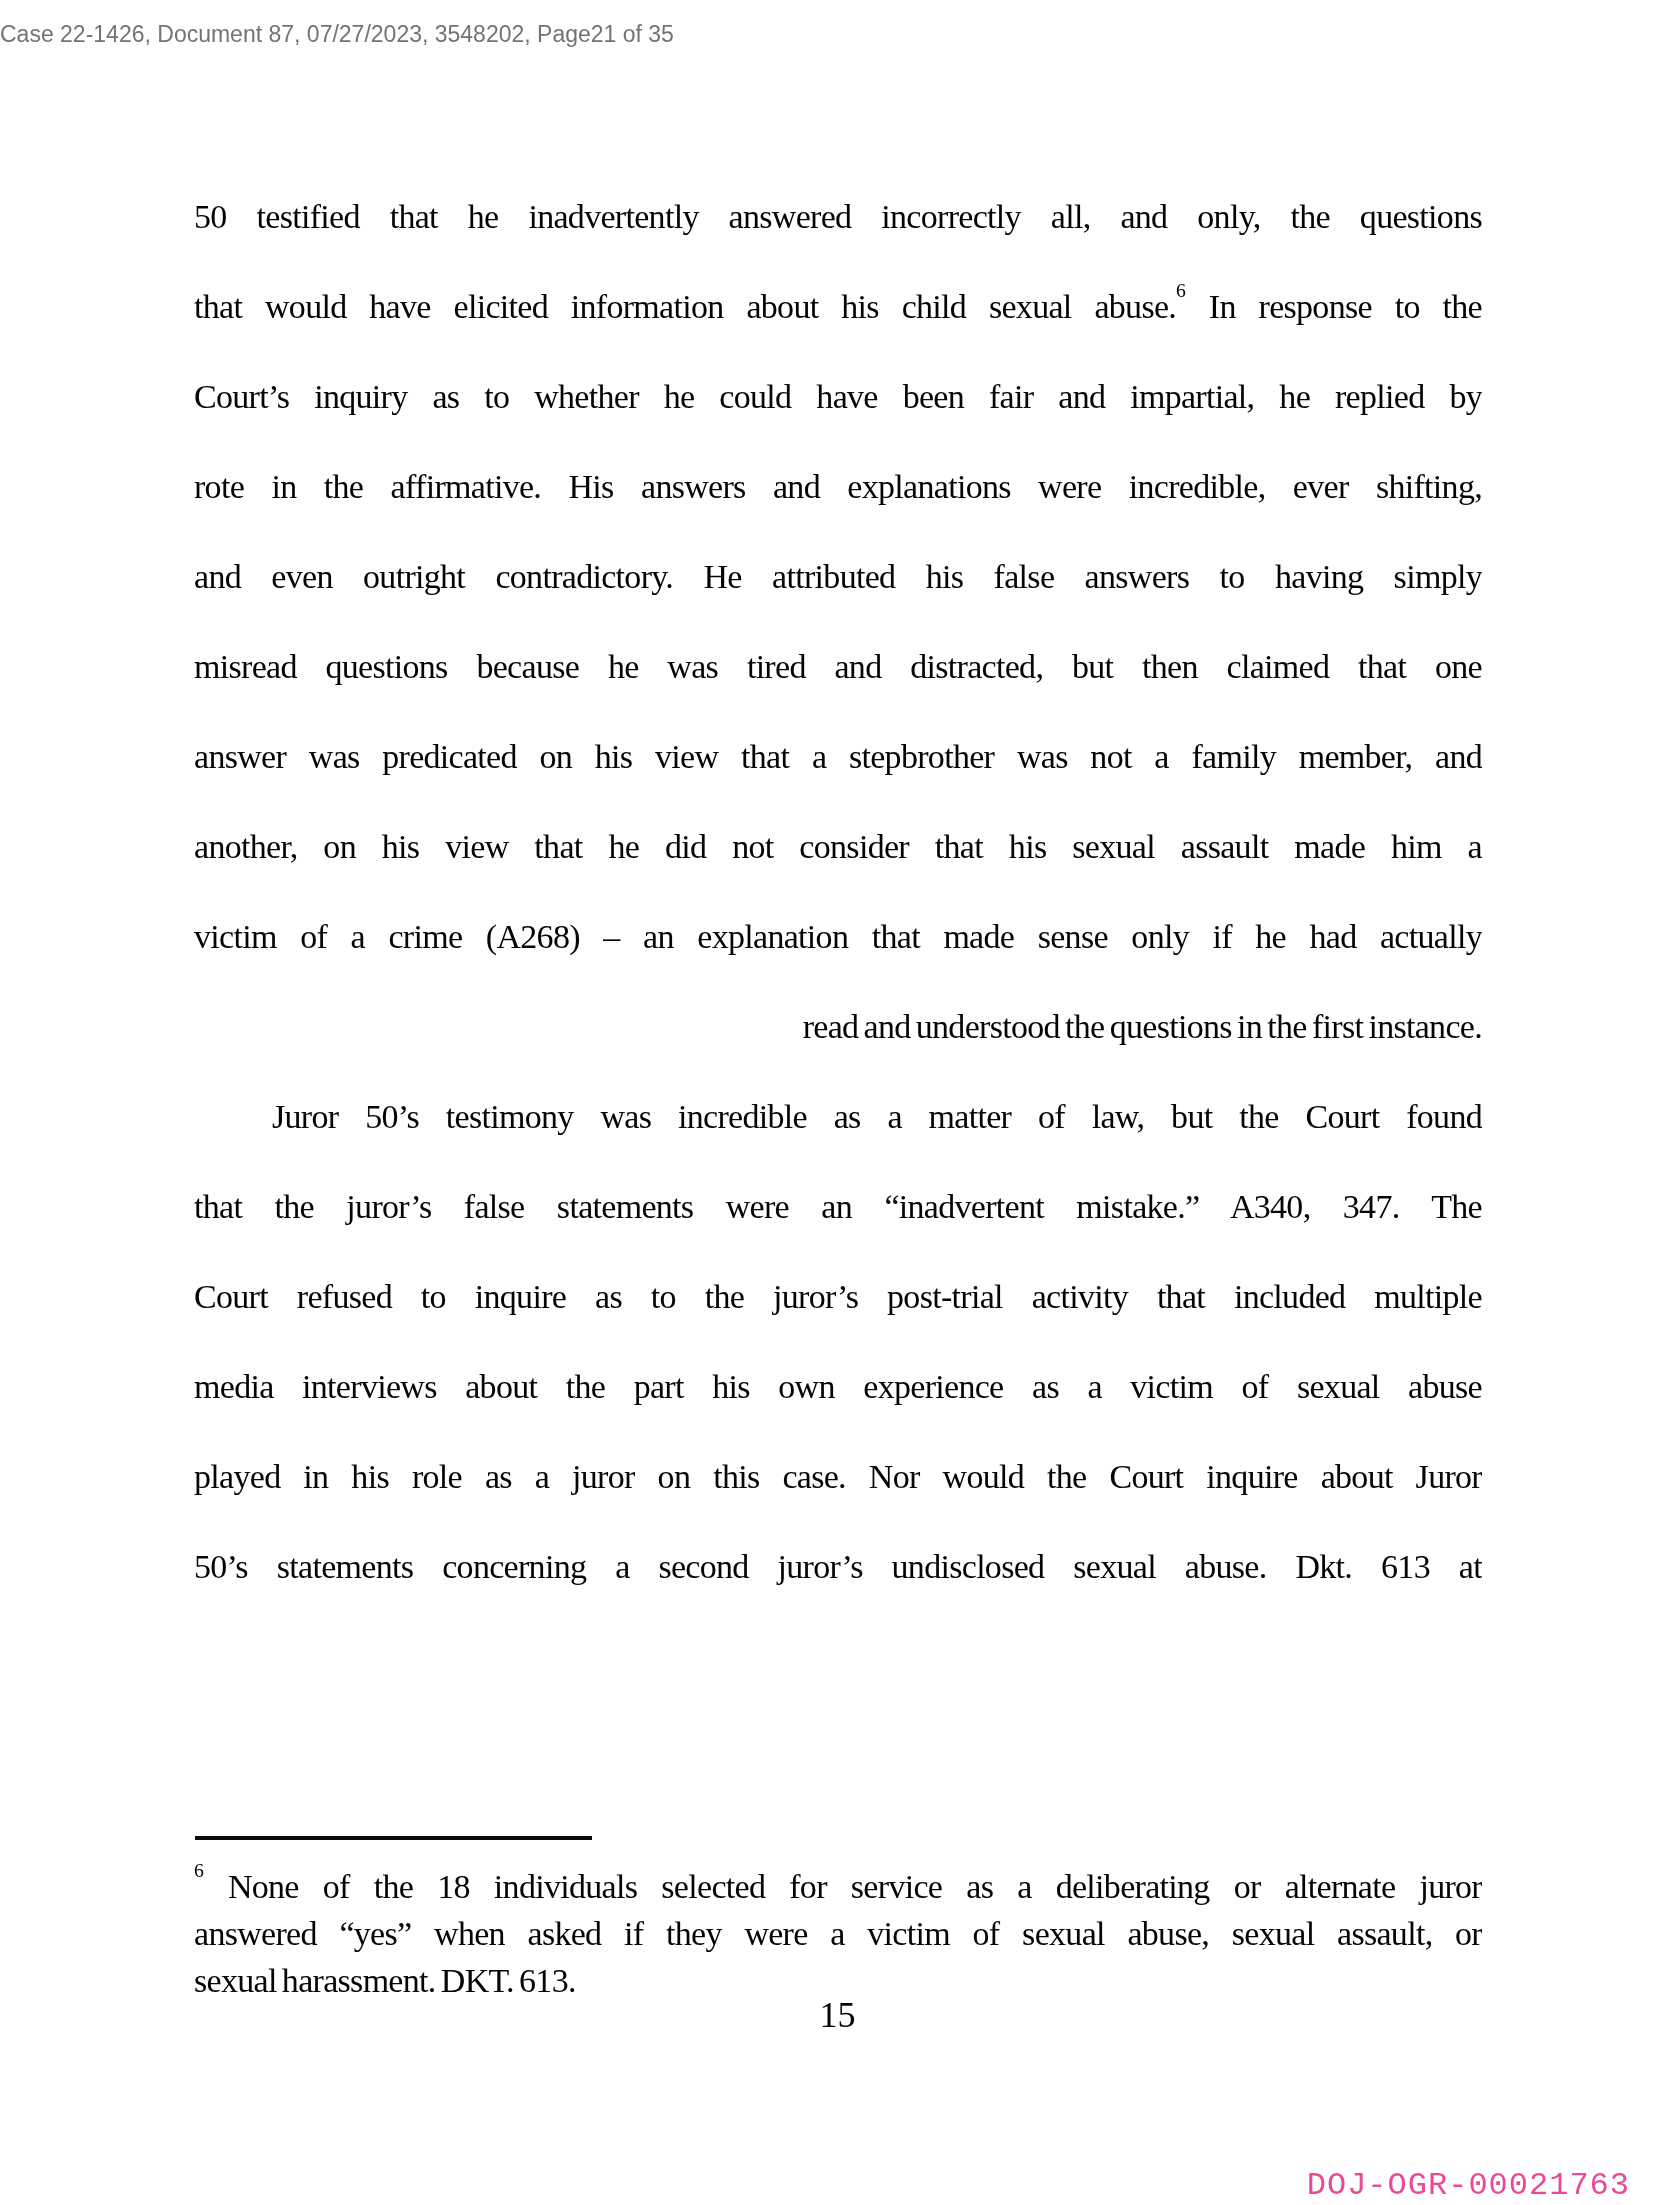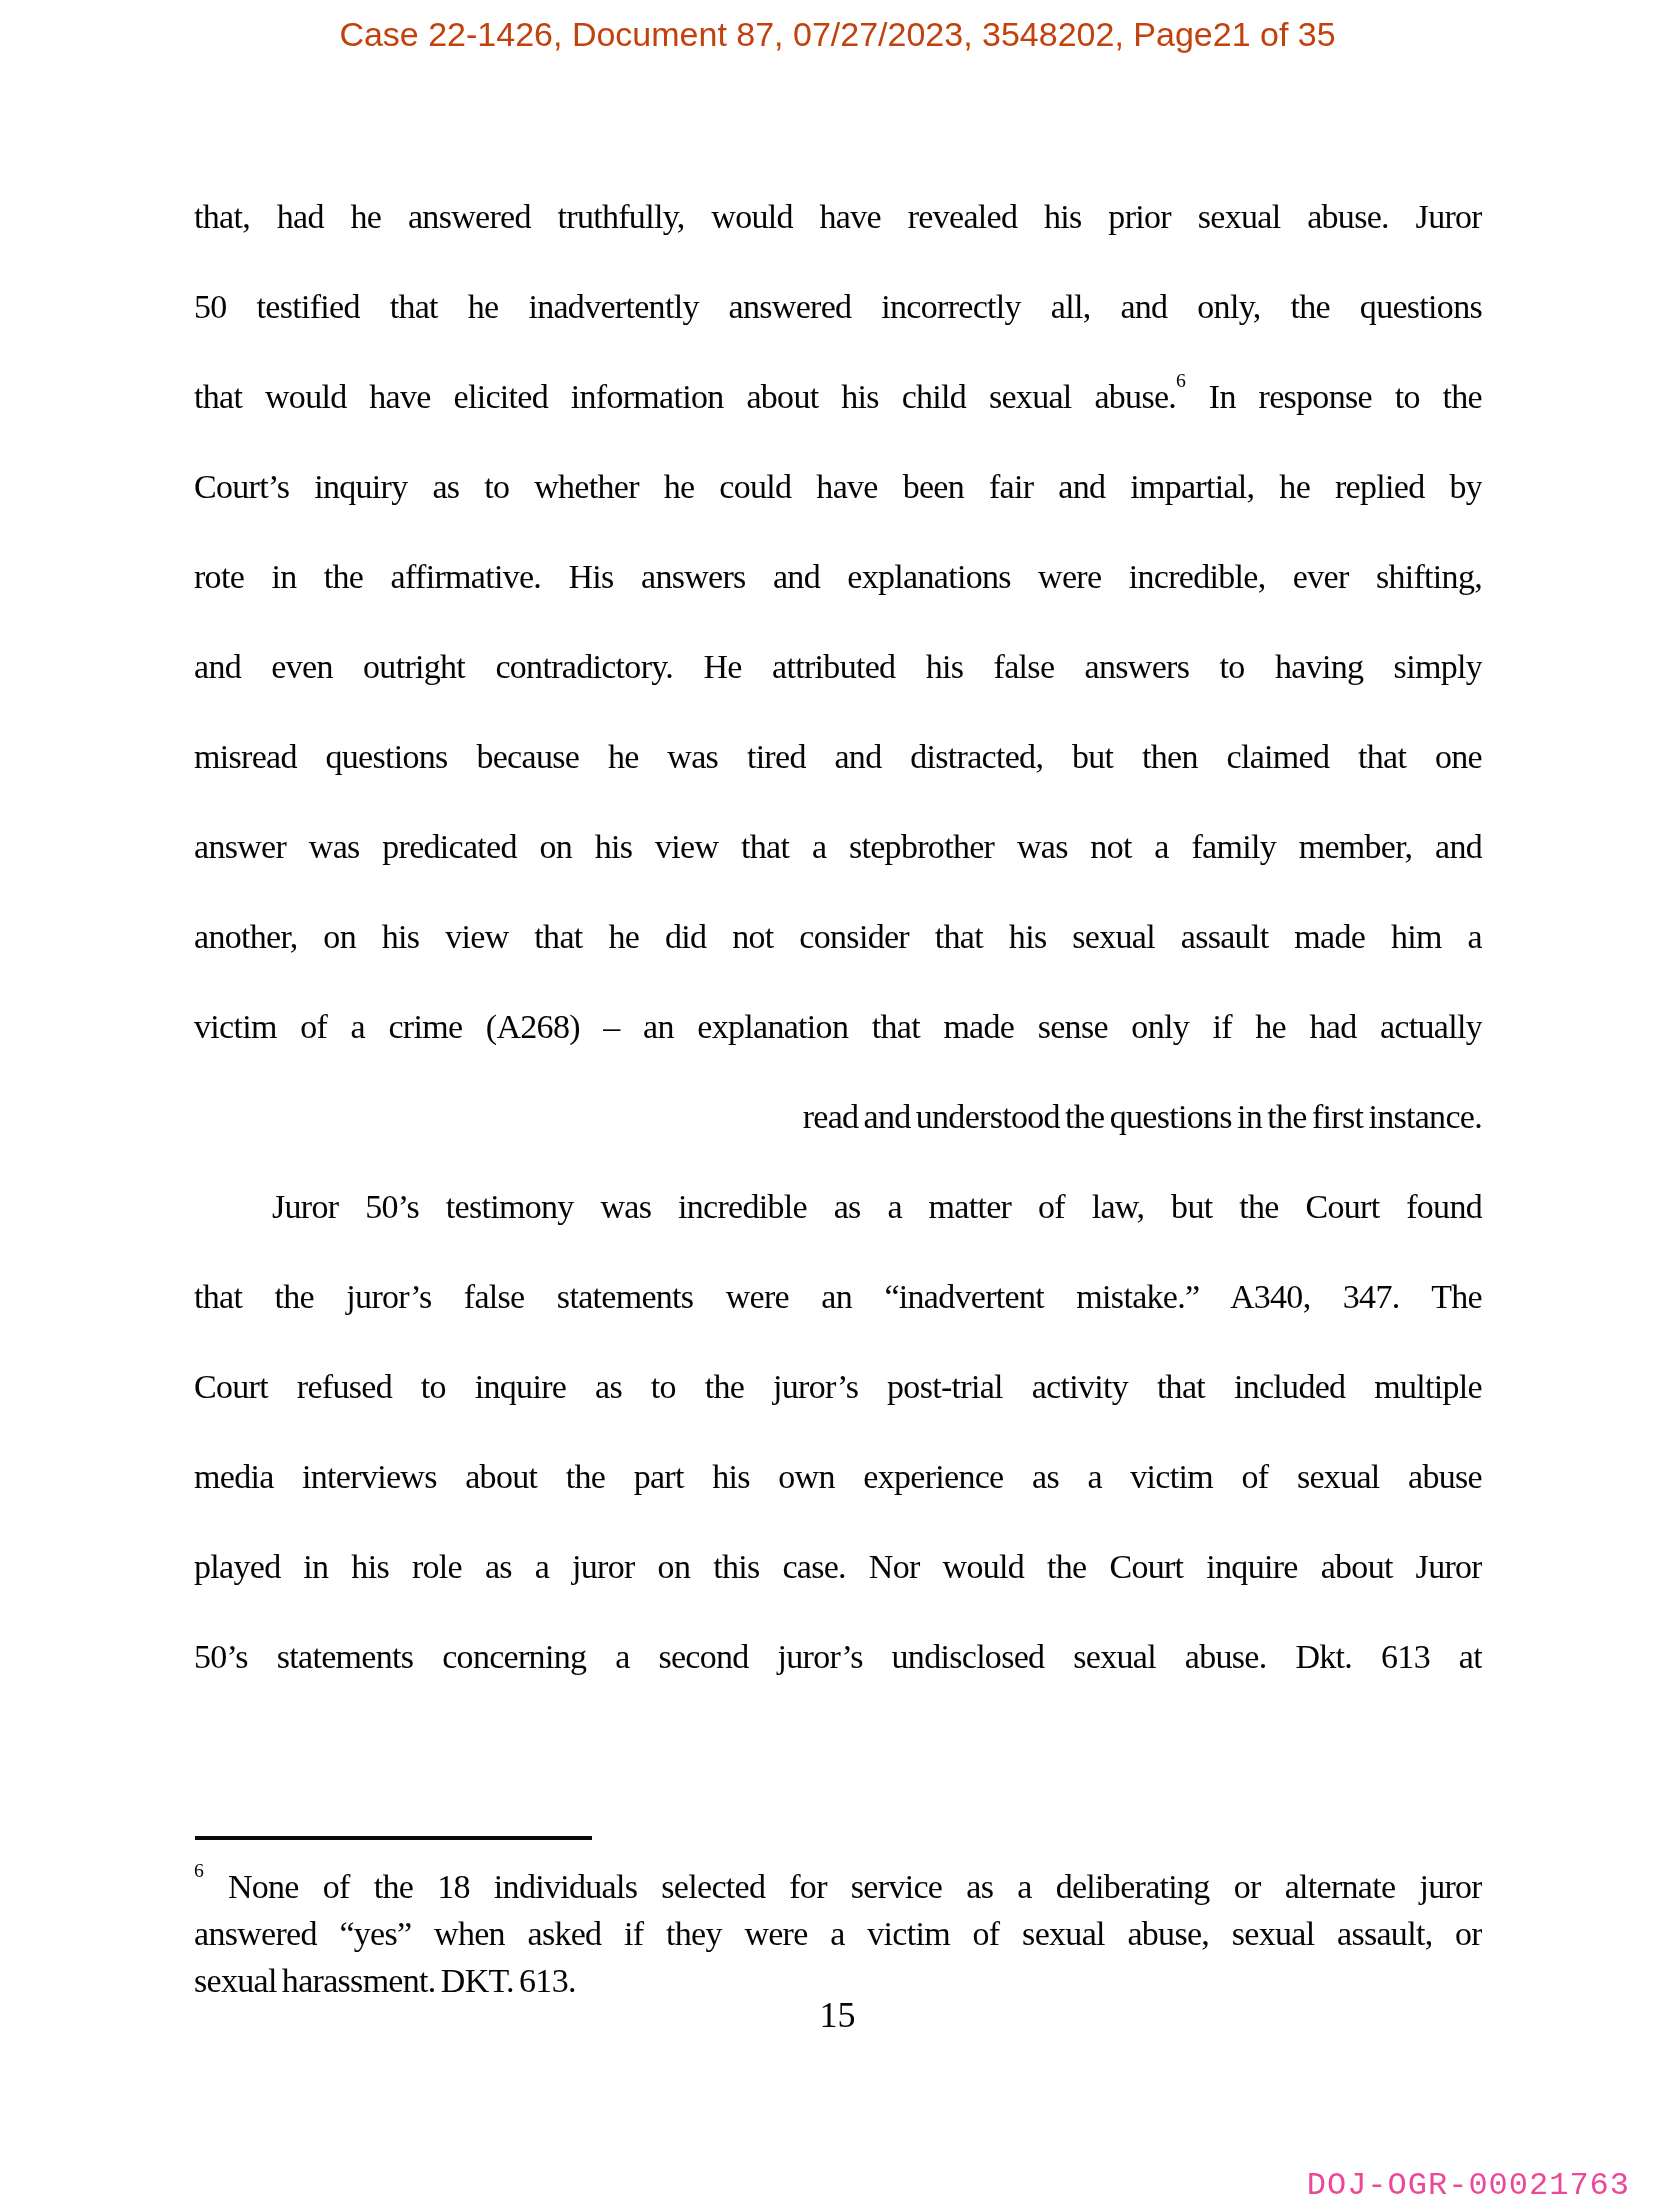--- a/index.html
+++ b/index.html
@@ -13,25 +13,24 @@
     height: 2205px;
     background: #ffffff;
     overflow: hidden;
     color: #050505;
   }
   .stamp-header {
     position: absolute;
     top: 18.4px;
     left: 0;
     width: 100%;
-    text-align: center;
     font-family: "Liberation Sans", sans-serif;
-    font-size: 34px;
+    font-size: 23px;
     line-height: 33px;
-    color: #c2410c;
+    color: #737373;
   }
   .body-text {
     position: absolute;
     top: 172px;
     left: 194px;
     width: 1288px;
     font-size: 34px;
     letter-spacing: -0.7px;
     word-spacing: -2.6px;
   }
@@ -103,21 +102,20 @@
   }
 </style>
 </head>
 <body>
 
 <div class="page">
 
   <div class="stamp-header">Case 22-1426, Document 87, 07/27/2023, 3548202, Page21 of 35</div>
 
   <div class="body-text">
-    <div class="line jl"><span>that, had he answered truthfully, would have revealed his prior sexual abuse. Juror</span></div>
     <div class="line jl"><span>50 testified that he inadvertently answered incorrectly all, and only, the questions</span></div>
     <div class="line jl"><span>that would have elicited information about his child sexual abuse.</span><sup>6</sup><span> In response to the</span></div>
     <div class="line jl"><span>Court’s inquiry as to whether he could have been fair and impartial, he replied by</span></div>
     <div class="line jl"><span>rote in the affirmative. His answers and explanations were incredible, ever shifting,</span></div>
     <div class="line jl"><span>and even outright contradictory. He attributed his false answers to having simply</span></div>
     <div class="line jl"><span>misread questions because he was tired and distracted, but then claimed that one</span></div>
     <div class="line jl"><span>answer was predicated on his view that a stepbrother was not a family member, and</span></div>
     <div class="line jl"><span>another, on his view that he did not consider that his sexual assault made him a</span></div>
     <div class="line jl"><span>victim of a crime (A268) – an explanation that made sense only if he had actually</span></div>
     <div class="line"><span>read and understood the questions in the first instance.</span></div>

